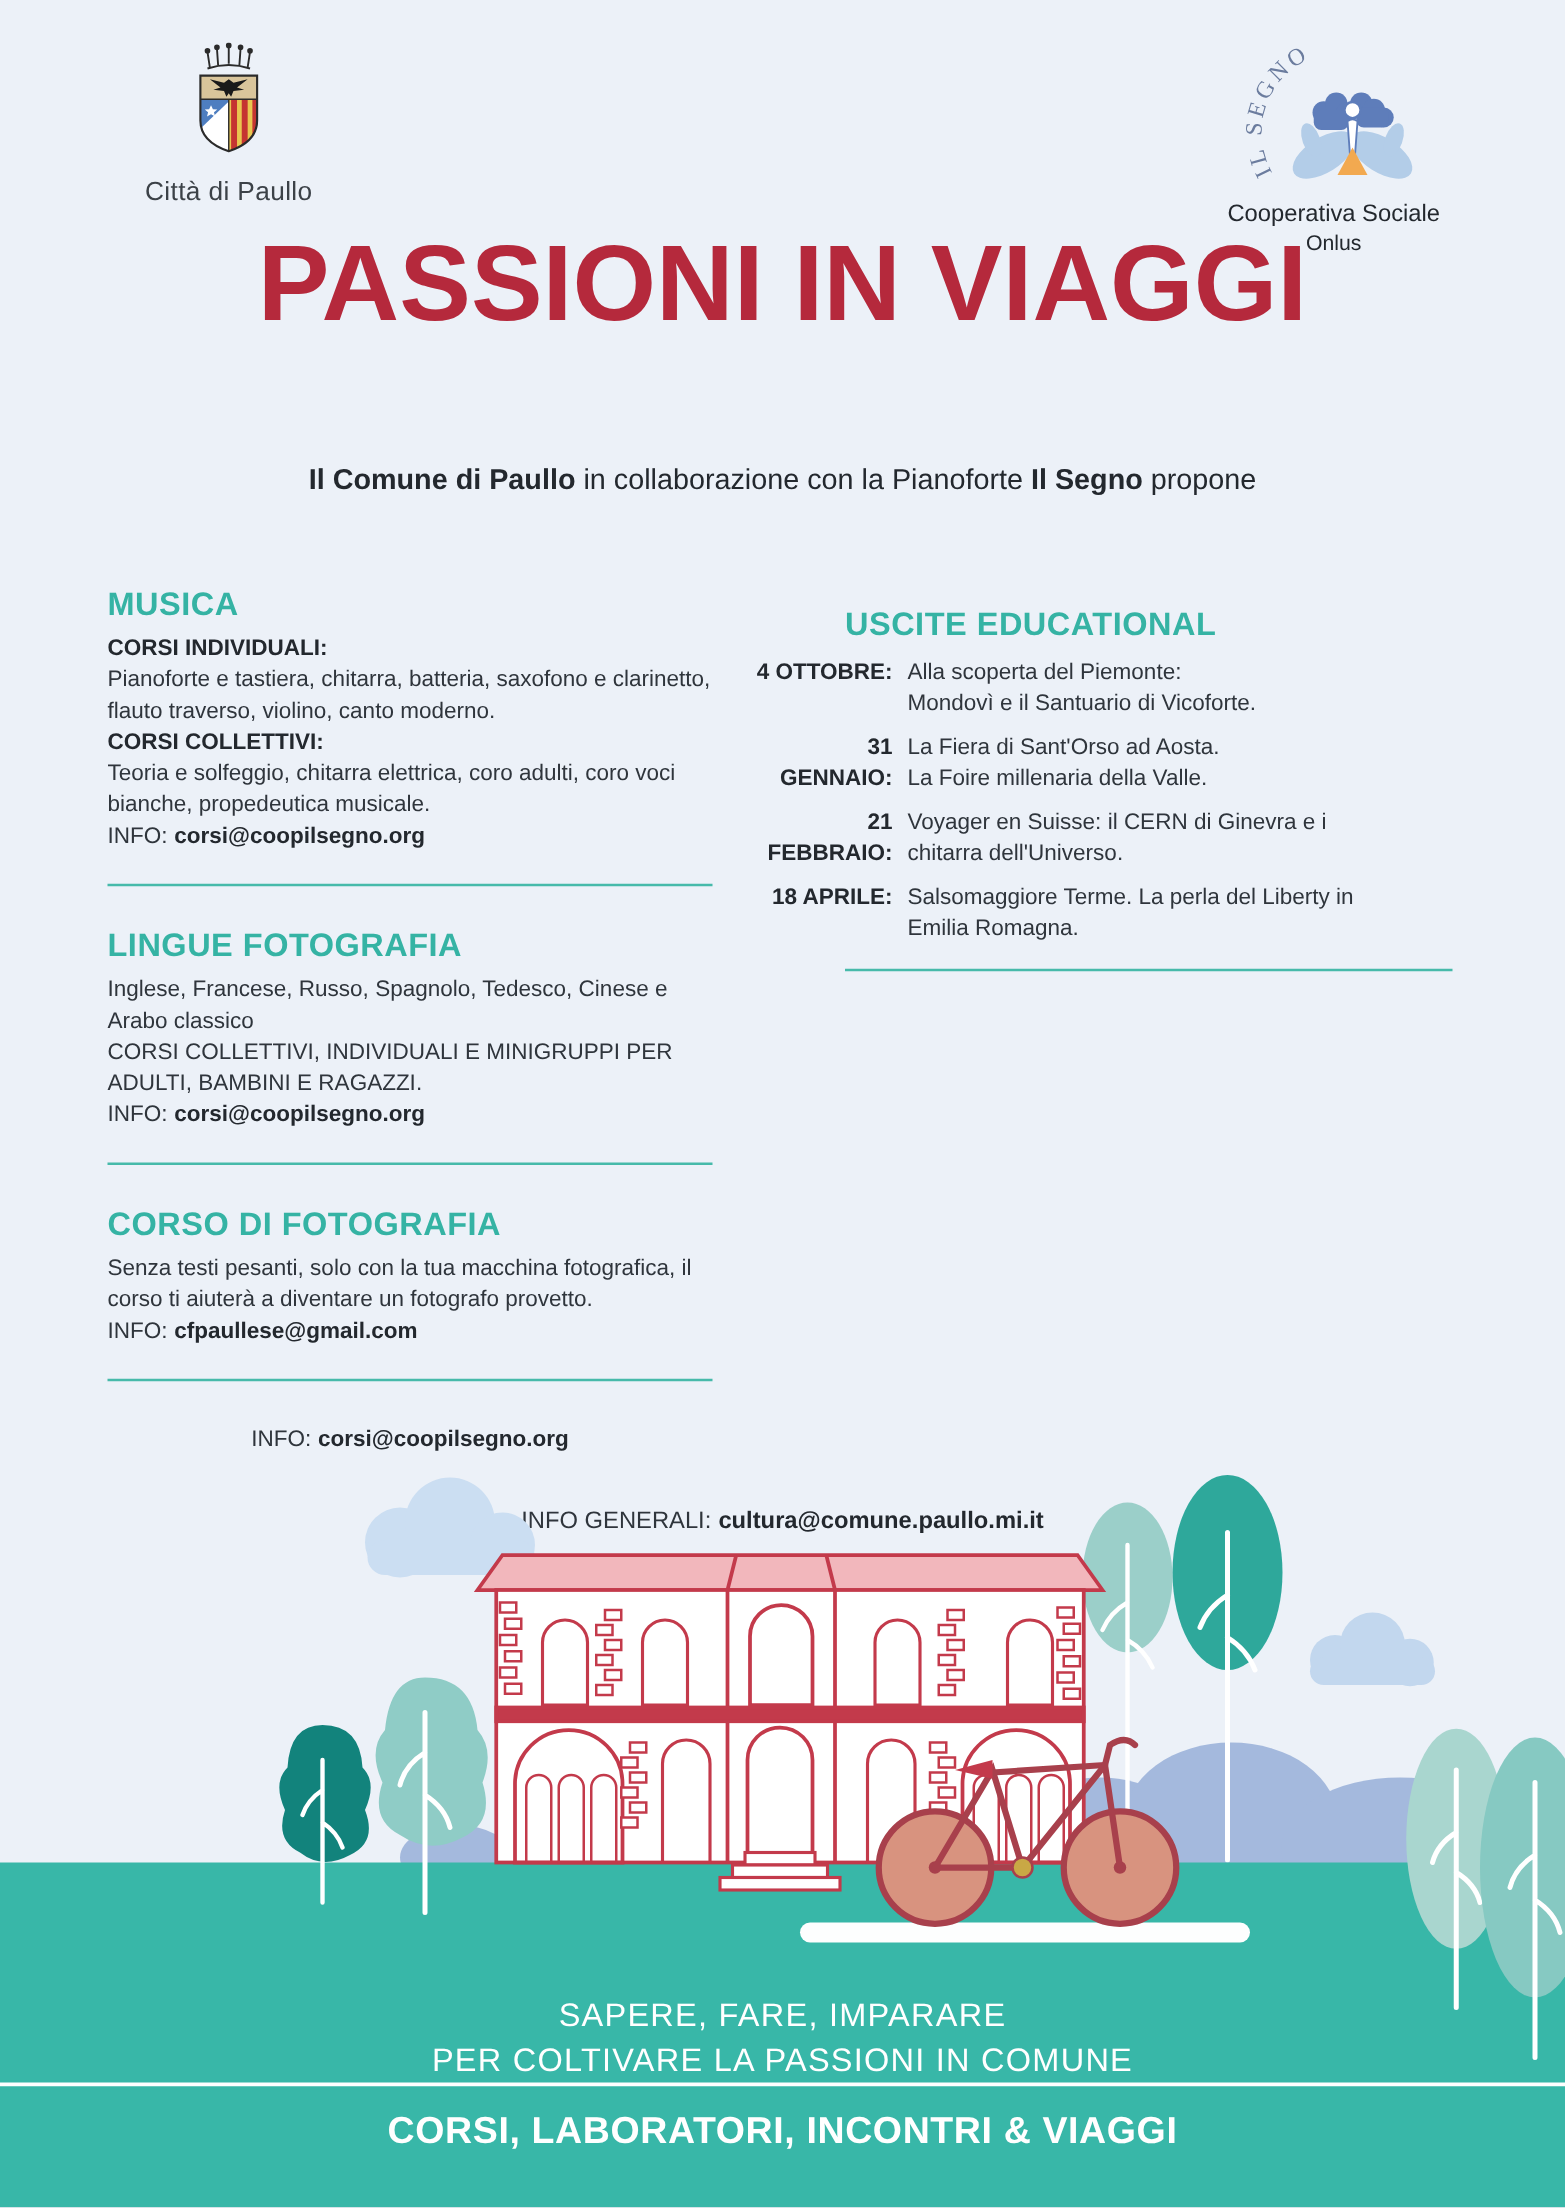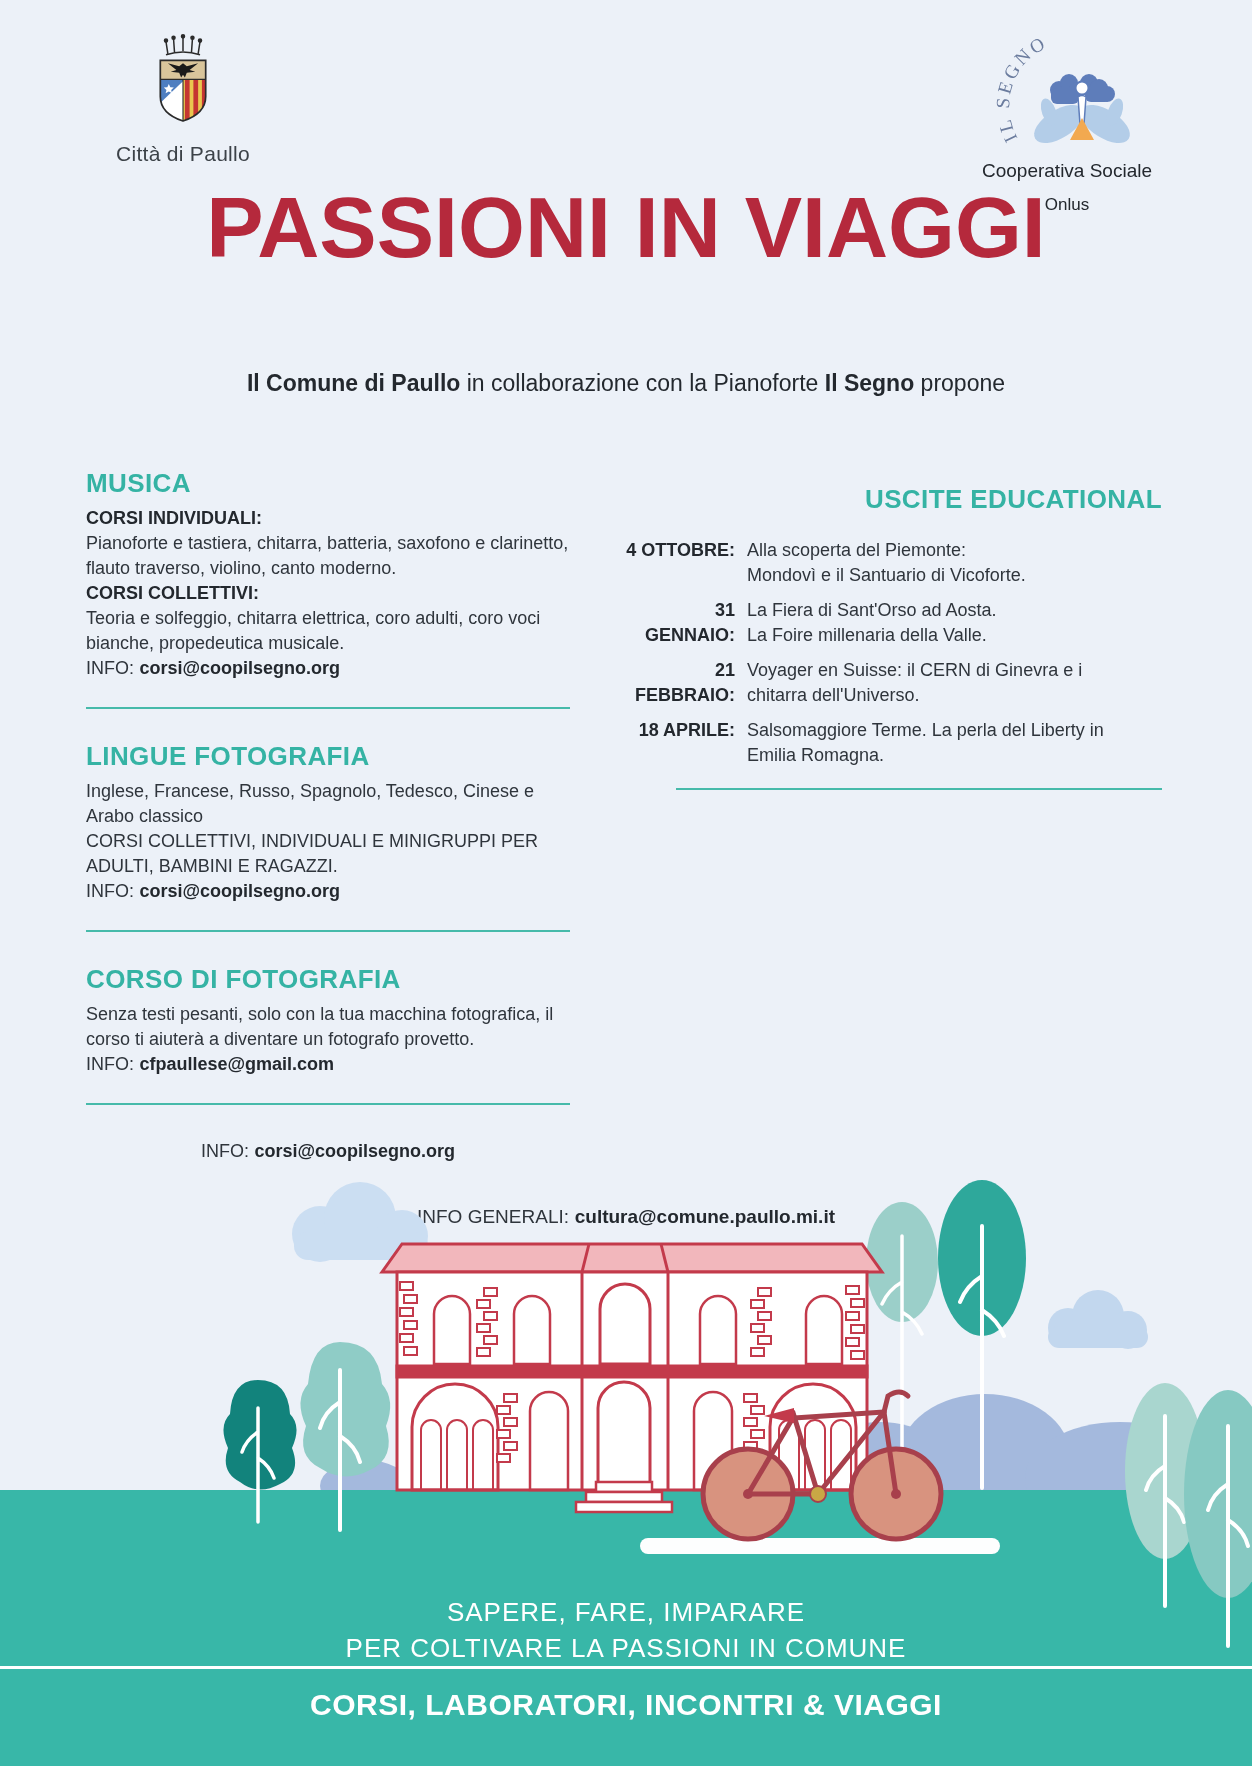--- a/index.html
+++ b/index.html
@@ -7,43 +7,43 @@
     position:relative;width:1252px;height:1766px;margin:0 auto;
     background:#ECF1F8;overflow:hidden;
     font-family:"Liberation Sans", sans-serif;color:#2F353C;
   }
   
   .city-logo{position:absolute;left:78px;top:34px;width:210px;text-align:center;}
   .city-logo .crest{display:block;margin:0 auto;}
   .city-logo .label{margin-top:4px;font-size:21px;color:#3C4248;letter-spacing:.3px;}
   .coop-logo{position:absolute;right:70px;top:28px;width:230px;text-align:center;}
   .coop-logo .label1{font-size:19px;color:#23282e;margin-top:0px;}
-  .coop-logo .label2{font-size:17px;color:#23282e;margin-top:13px;}
+  .coop-logo .label2{font-size:17px;color:#23282e;margin-top:2px;}
   
   .title-main{position:absolute;top:184px;left:0;width:100%;text-align:center;
     font-size:86px;font-weight:800;color:#B5293C;letter-spacing:0px;line-height:1;}
   .title-season{position:absolute;top:272px;left:0;width:100%;text-align:center;
     font-size:46px;font-weight:800;color:#B5293C;line-height:1;}
   .subtitle{position:absolute;top:370px;left:0;width:100%;text-align:center;
     font-size:23px;color:#23282e;}
   .subtitle b{font-weight:700;}
   
   .col-left{position:absolute;left:86px;top:470px;width:484px;}
   .col-right{position:absolute;left:602px;top:486px;width:560px;}
   h2.sec{font-size:26px;line-height:1;margin:0 0 10px 0;color:#35B3A4;
     font-weight:800;letter-spacing:.4px;}
   .lbl{font-size:18px;line-height:25px;font-weight:700;color:#23282e;}
   .body-txt{font-size:18px;line-height:25px;margin:0;color:#2F353C;}
   .info-line{font-size:18px;line-height:25px;color:#2F353C;}
   .info-line .em{font-weight:700;color:#23282e;margin-left:.3em;}
   .divider{border:none;border-top:2px solid #46BAAA;margin:26px 0 34px 0;}
   .center-info{text-align:center;}
   
-  .col-right h2.sec{margin-left:74px;margin-bottom:26px;text-align:right;}
-  .events{display:grid;grid-template-columns:112px 1fr;column-gap:12px;row-gap:10px;margin-left:21px;}
+  .col-right h2.sec{margin-left:74px;margin-bottom:13px;}
+  .events{display:grid;grid-template-columns:112px 1fr;column-gap:12px;row-gap:10px;}
   .ev-date{font-size:18px;line-height:25px;font-weight:700;color:#23282e;text-align:right;}
   .ev-desc{font-size:18px;line-height:25px;color:#2F353C;}
   .col-right .divider{margin:20px 0 30px 74px;width:486px;}
   
   .general-info{position:absolute;top:1206px;left:0;width:100%;text-align:center;
     font-size:19px;color:#2F353C;}
   .general-info .em{font-weight:700;color:#23282e;margin-left:.3em;}
   
   .scene{position:absolute;left:0;top:1086px;width:1252px;height:680px;}
   

